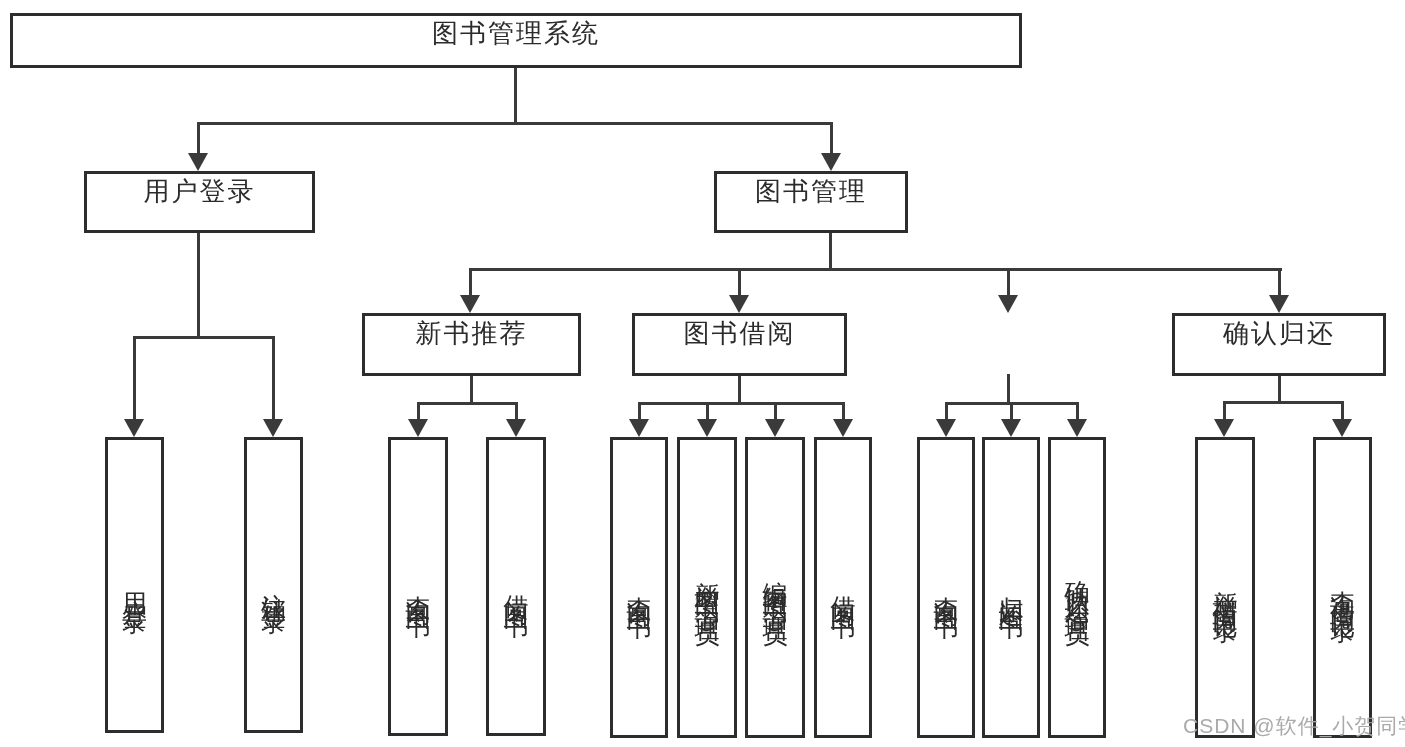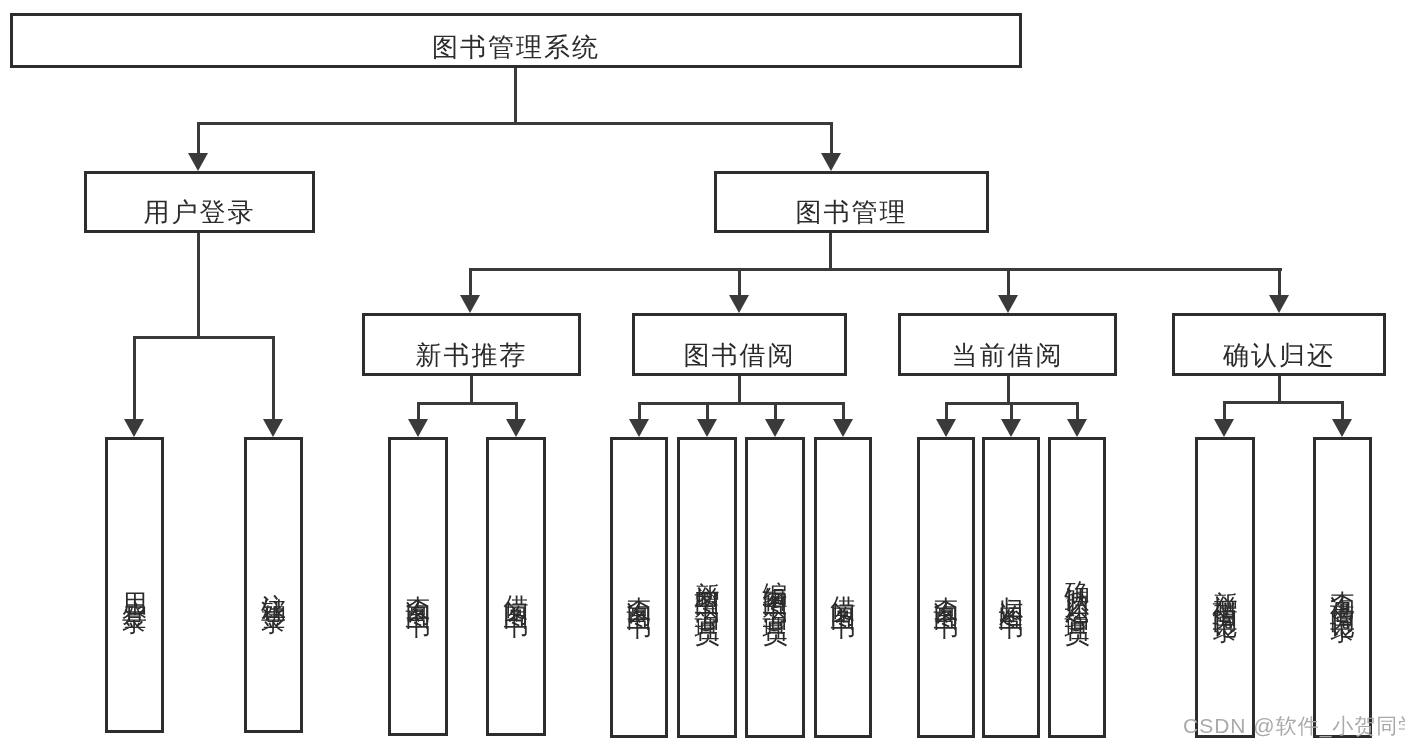--- a/index.html
+++ b/index.html
@@ -1,21 +1,21 @@
 <!DOCTYPE html>
 <html><head>
 <meta charset="utf-8">
 <style>
   html,body{margin:0;padding:0;background:#ffffff;}
   .canvas{
     position:relative;width:1405px;height:747px;background:#ffffff;
     font-family:"Liberation Sans","DejaVu Sans",sans-serif;overflow:hidden;
   }
   .hnode{
-    position:absolute;display:flex;align-items:flex-end;justify-content:center;
+    position:absolute;display:flex;align-items:flex-start;justify-content:center;
     background:#ffffff;border:3px solid #2d2d2d;box-sizing:border-box;
     color:#2b2b2b;font-size:26px;letter-spacing:2px;z-index:2;white-space:nowrap;
   }
   .vnode{
     position:absolute;display:flex;align-items:center;justify-content:center;
     background:#ffffff;border:3px solid #2d2d2d;box-sizing:border-box;z-index:2;
   }
   .vtext{
     writing-mode:vertical-rl;text-orientation:mixed;
     font-size:25px;letter-spacing:6px;line-height:1;color:#2b2b2b;
@@ -96,32 +96,29 @@
   <div class="vl" style="left:1341px;top:401px;height:20px;"></div>
   <div class="ar" style="left:1332px;top:419px;"></div>
 
   <div class="hnode" style="left:10px;top:13px;width:1012px;height:55px;">
     <span>图书管理系统</span>
   </div>
 
   <div class="hnode" style="left:84px;top:171px;width:231px;height:62px;">
     <span>用户登录</span>
   </div>
-  <div class="hnode" style="left:714px;top:171px;width:275px;height:62px;">
+  <div class="hnode" style="left:714px;top:171px;width:194px;height:62px;">
     <span>图书管理</span>
   </div>
 
   <div class="hnode" style="left:362px;top:313px;width:219px;height:63px;">
     <span>新书推荐</span>
   </div>
   <div class="hnode" style="left:632px;top:313px;width:215px;height:63px;">
     <span>图书借阅</span>
-  </div>
-  <div class="hnode" style="left:898px;top:313px;width:219px;height:63px;">
-    <span>当前借阅</span>
   </div>
   <div class="hnode" style="left:1172px;top:313px;width:214px;height:63px;">
     <span>确认归还</span>
   </div>
 
   <div class="vnode" style="left:105px;top:437px;width:59px;height:296px;">
     <span class="vtext">用户登录</span>
   </div>
   <div class="vnode" style="left:244px;top:437px;width:59px;height:296px;">
     <span class="vtext">注销登录</span>

